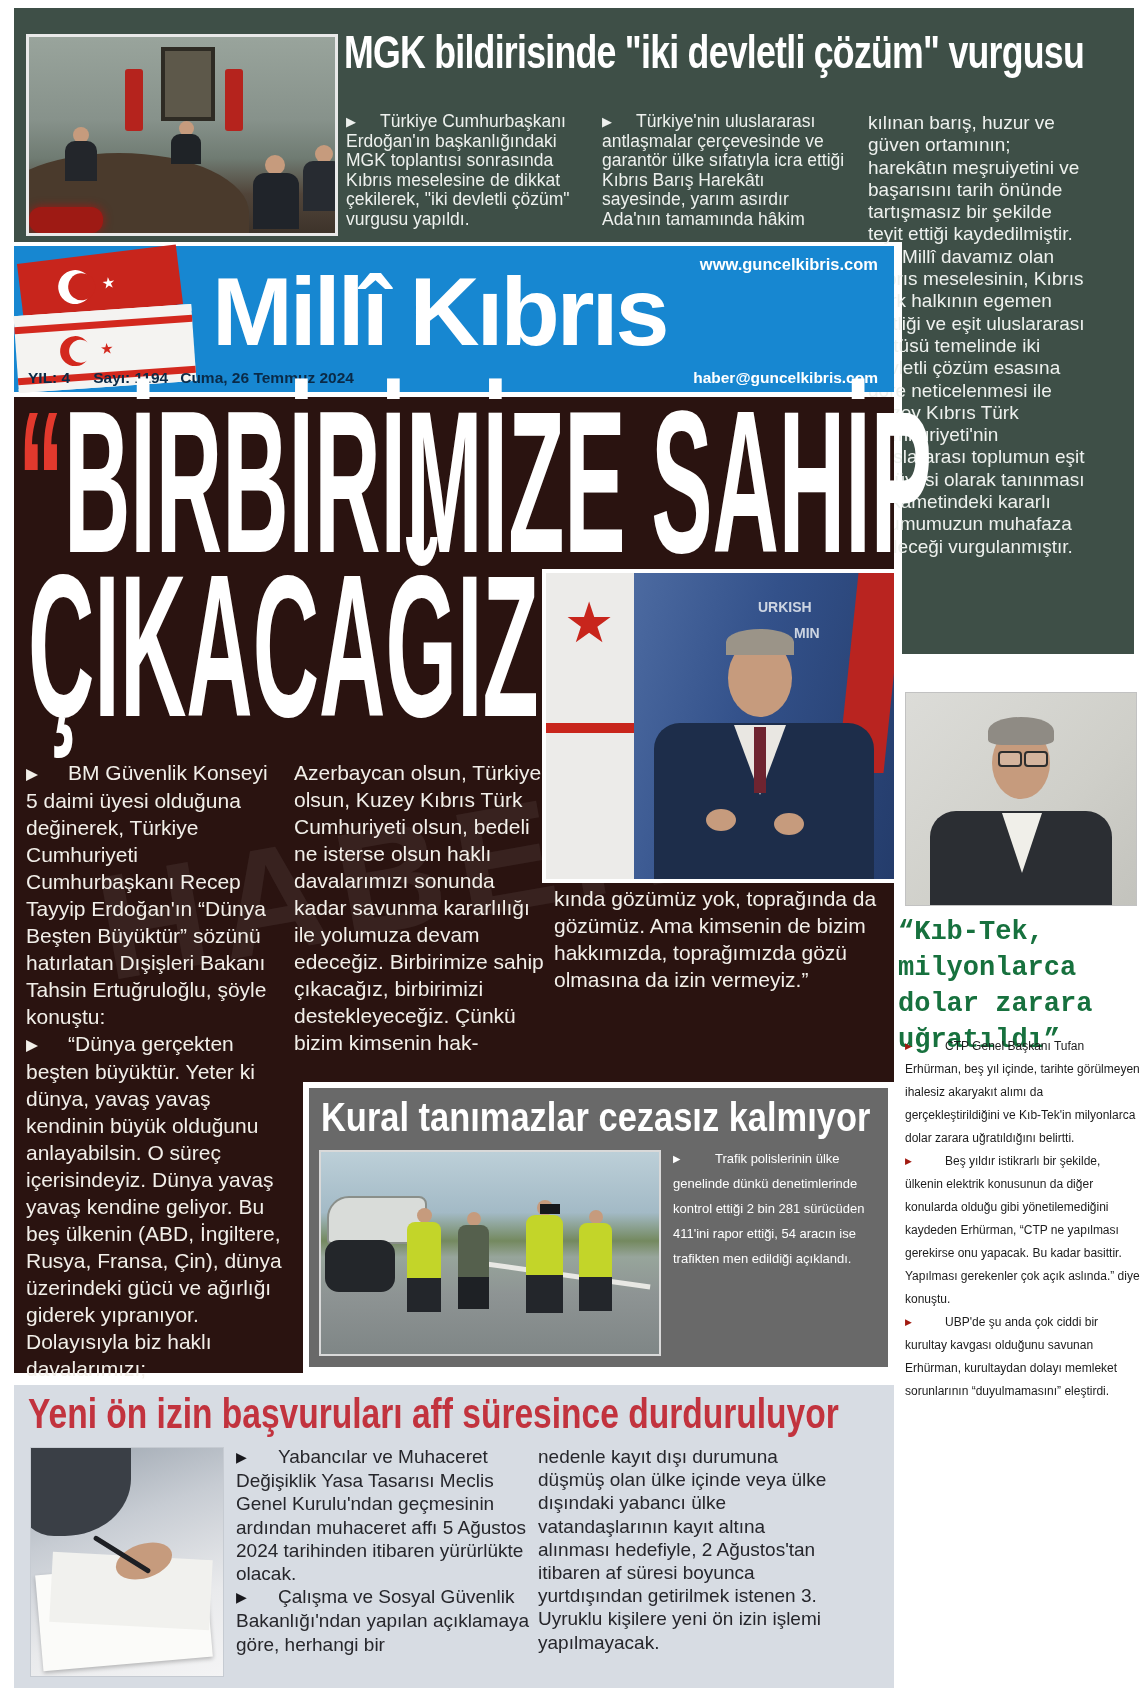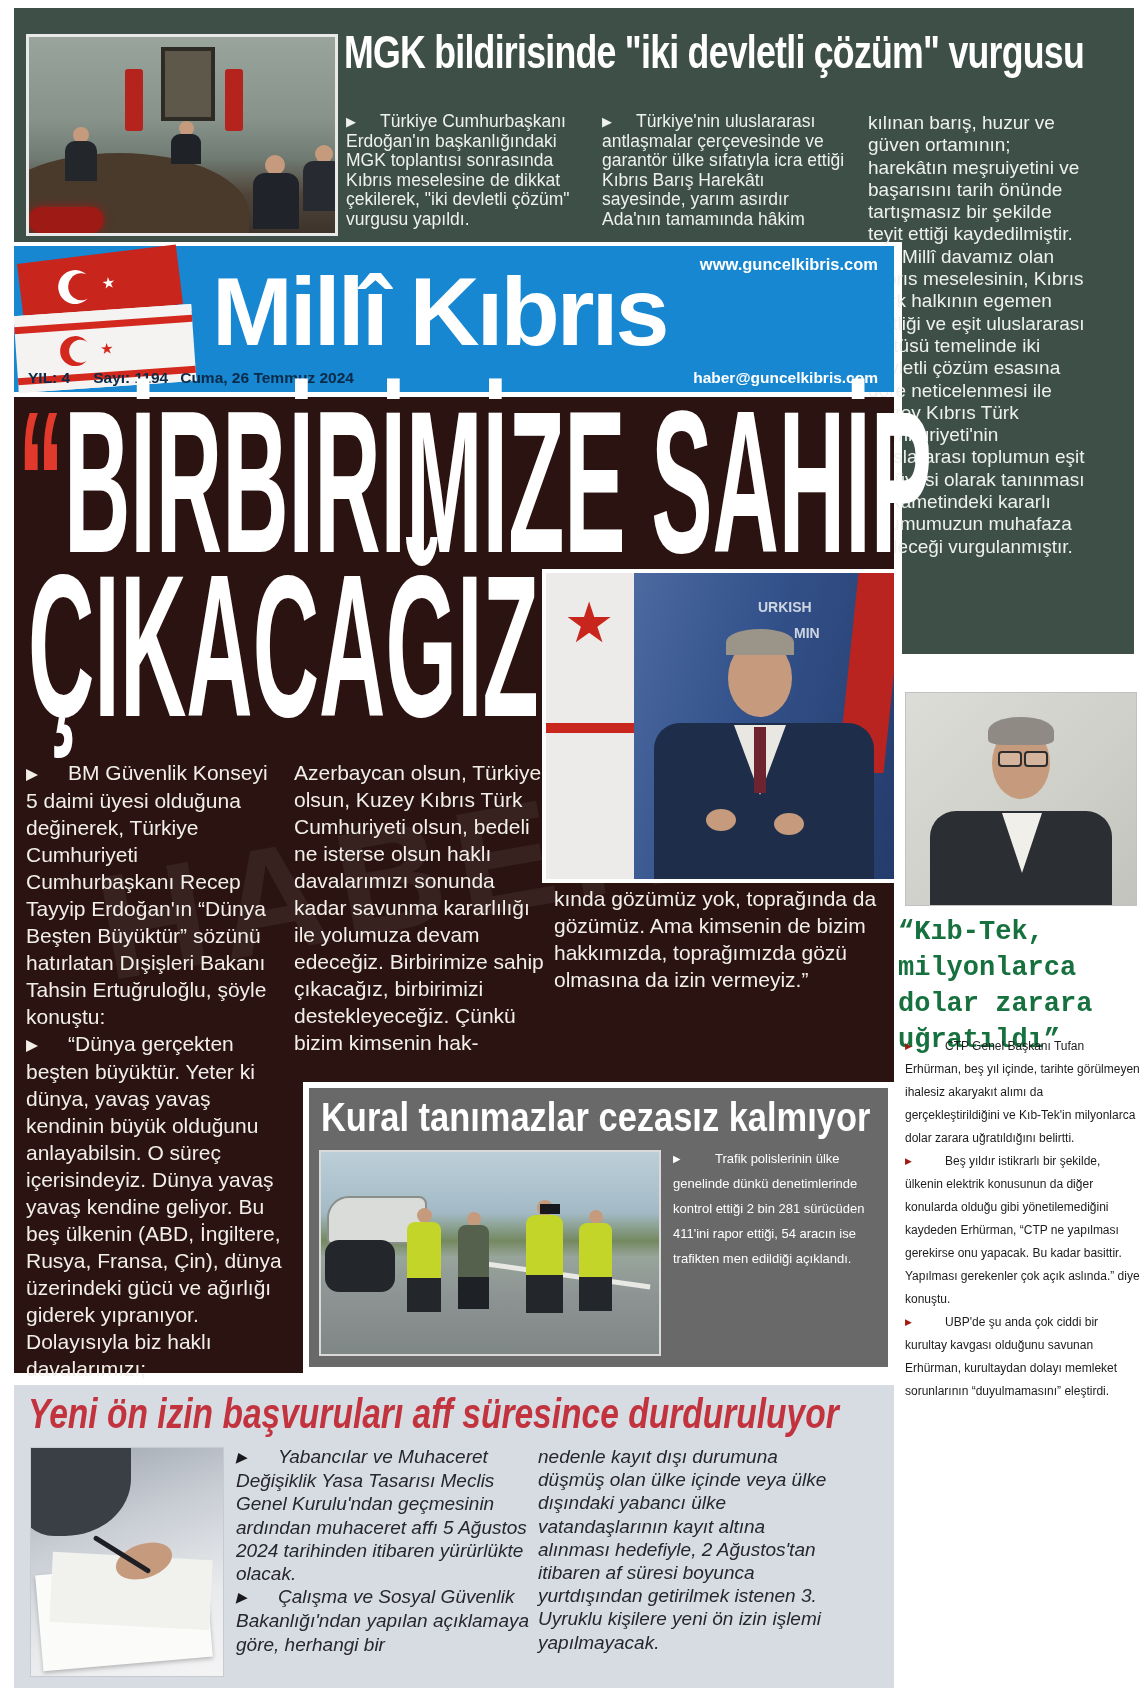--- a/index.html
+++ b/index.html
@@ -70,21 +70,21 @@
 
   
   .erhurman{left:905px;top:692px;width:230px;height:212px;border:1px solid #c2c2c2;
             background:linear-gradient(135deg,#dcdcd8 0%,#cfcfc9 60%,#c3c3bd 100%);}
   .green-head{position:absolute;left:898px;top:914px;width:246px;margin:0;
               font-size:27px;line-height:36px;font-weight:bold;color:#17713E;font-family:Liberation Mono, monospace;}
   .scol{position:absolute;left:905px;top:1035px;width:236px;font-size:12px;line-height:23px;color:#1c1c1c;}
   .scol .bullet{color:#A11A10;width:40px;}
 
   
-  .bottom-block{position:absolute;left:14px;top:1385px;width:880px;height:303px;background:#D7DCE3;font-style:italic;}
+  .bottom-block{position:absolute;left:14px;top:1385px;width:880px;height:303px;background:#D7DCE3;}
   .red-head{position:absolute;left:14px;top:4px;margin:0;font-size:43px;font-weight:bold;color:#C2333E;
             white-space:nowrap;transform:scaleX(0.78);transform-origin:0 0;}
   .signing{left:16px;top:62px;width:192px;height:228px;border:1px solid #c6cbd2;
            background:linear-gradient(160deg,#9aa3ad 0%,#c7ccd3 35%,#e9eaec 70%,#f4f4f5 100%);}
   .bcol{position:absolute;font-size:19px;line-height:23.2px;color:#26262b;}
   .b1{left:222px;top:60px;width:294px;}
   .b2{left:524px;top:60px;width:302px;}
   .bottom-block .bullet{color:#17171c;}
 
   

